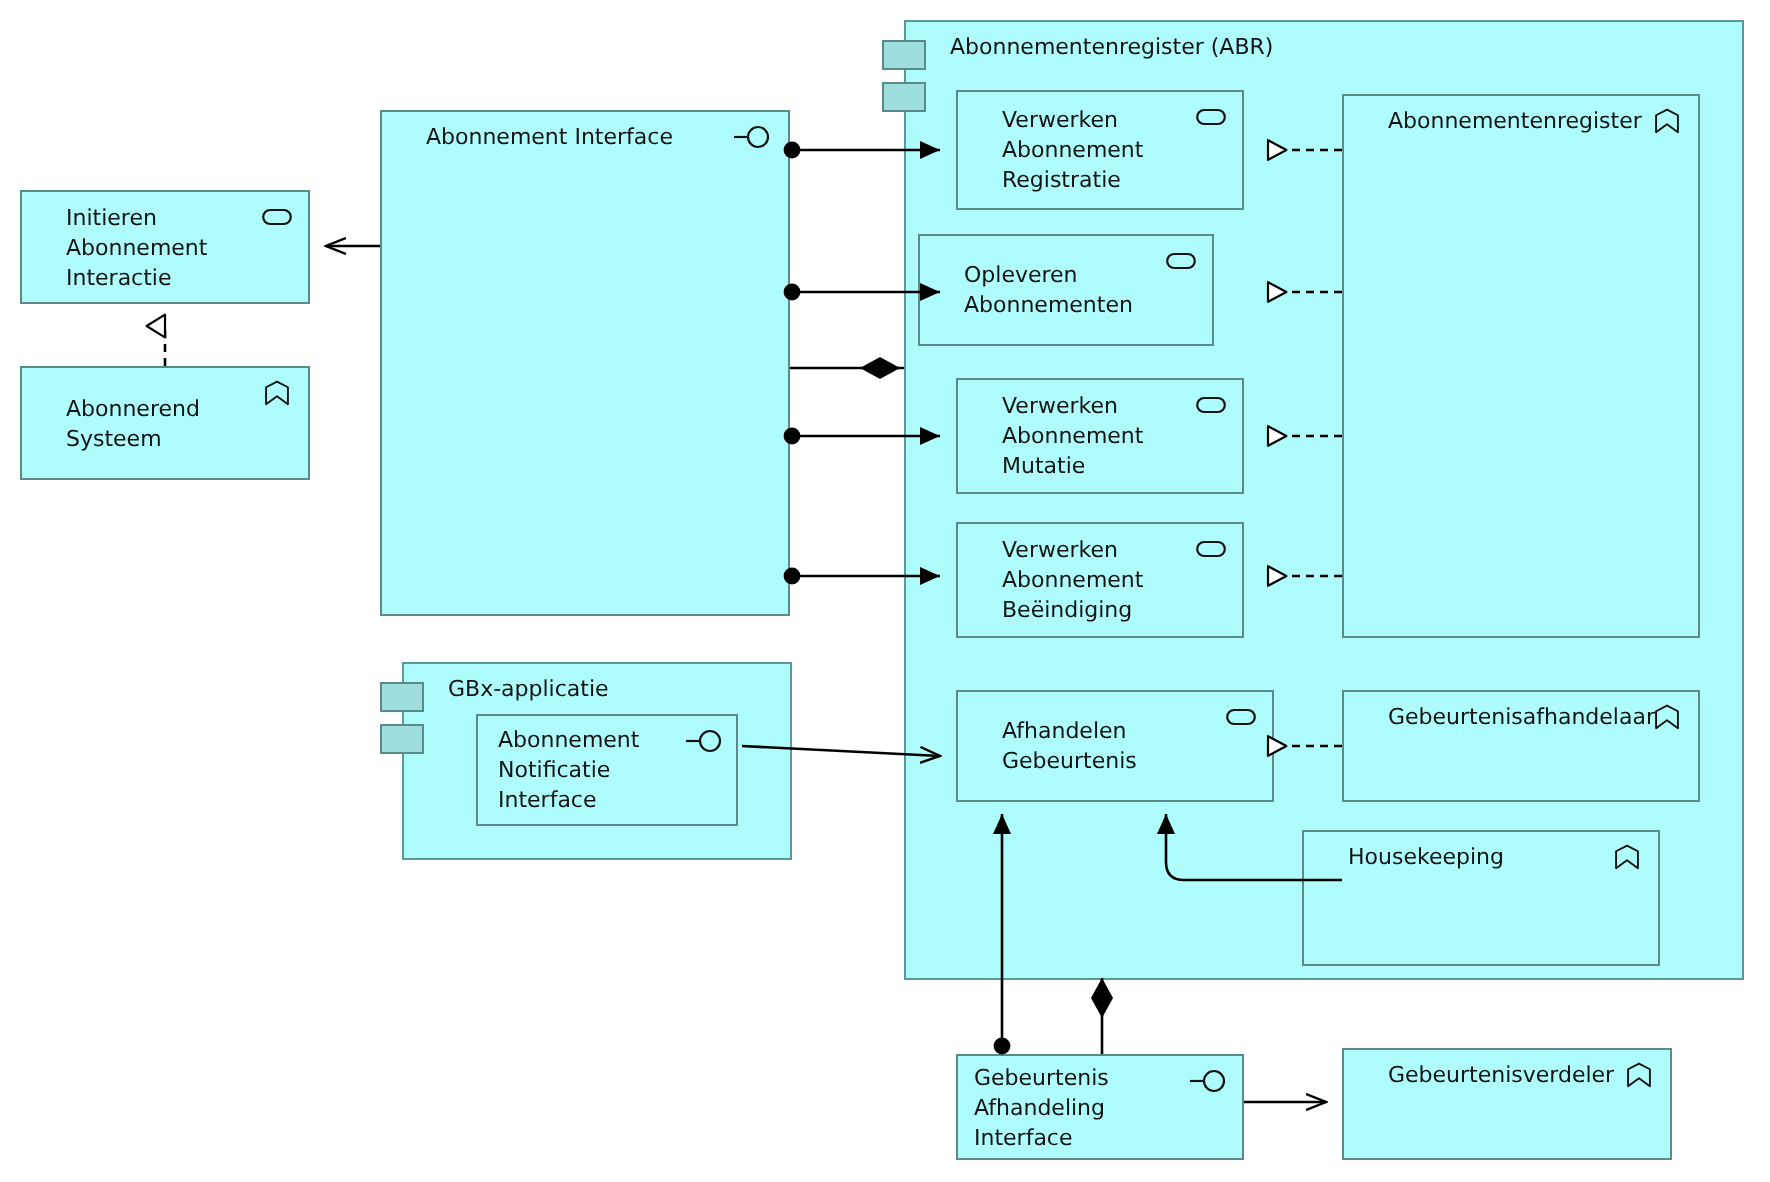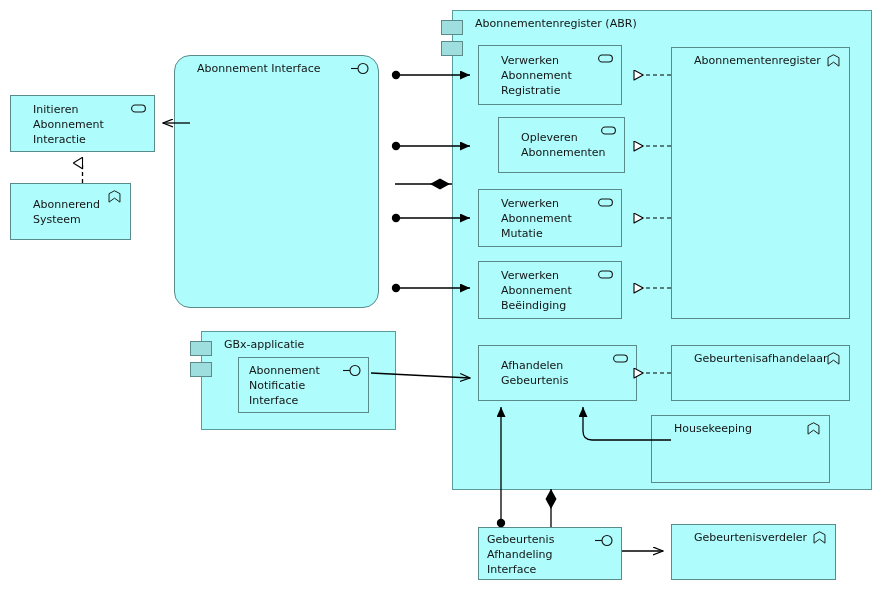--- a/index.html
+++ b/index.html
@@ -78,55 +78,55 @@
   </div>
   <div class="comp-tab" style="left:441px; top:20px;"></div>
   <div class="comp-tab" style="left:441px; top:41px;"></div>
 
   <div class="node container" style="left:201px; top:331px; width:195px; height:99px;">
     <div class="node-label top">GBx-applicatie</div>
   </div>
   <div class="comp-tab" style="left:190px; top:341px;"></div>
   <div class="comp-tab" style="left:190px; top:362px;"></div>
 
-  <div class="node" style="left:174px; top:55px; width:205px; height:253px;border-radius:16px;">
+  <div class="node" style="left:190px; top:55px; width:205px; height:253px;">
     <div class="node-label top">Abonnement Interface</div>
     <svg class="iface-glyph" viewBox="0 0 20 13">
       <line x1="0" y1="6.5" x2="7" y2="6.5" stroke="#141414" stroke-width="1.1"></line>
       <circle cx="12" cy="6.5" r="5" fill="none" stroke="#141414" stroke-width="1.1"></circle>
     </svg>
   </div>
 
   <div class="node rounded" style="left:10px; top:95px; width:145px; height:57px;">
     <div class="node-label mid">Initieren
 Abonnement
 Interactie</div>
     <svg class="badge" viewBox="0 0 15 13">
       <rect x="0.6" y="3" width="13.8" height="7" rx="3.5" ry="3.5" fill="none" stroke="#141414" stroke-width="1.1"></rect>
     </svg>
   </div>
 
-  <div class="node rounded" style="left:10px; top:183px; width:121px; height:57px;">
+  <div class="node rounded" style="left:10px; top:183px; width:145px; height:57px;">
     <div class="node-label mid">Abonnerend
 Systeem</div>
     <svg class="badge" viewBox="0 0 15 15">
       <path d="M1.2 14 L1.2 4.2 L7.5 0.9 L13.8 4.2 L13.8 14 L7.5 9.4 Z" fill="none" stroke="#141414" stroke-width="1.1" stroke-linejoin="round"></path>
     </svg>
   </div>
 
   <div class="node rounded" style="left:478px; top:45px; width:144px; height:60px;">
     <div class="node-label mid">Verwerken
 Abonnement
 Registratie</div>
     <svg class="badge" viewBox="0 0 15 13">
       <rect x="0.6" y="3" width="13.8" height="7" rx="3.5" ry="3.5" fill="none" stroke="#141414" stroke-width="1.1"></rect>
     </svg>
   </div>
 
-  <div class="node rounded" style="left:498px; top:117px; width:127px; height:56px;">
+  <div class="node rounded" style="left:459px; top:117px; width:148px; height:56px;">
     <div class="node-label mid">Opleveren
 Abonnementen</div>
     <svg class="badge" viewBox="0 0 15 13">
       <rect x="0.6" y="3" width="13.8" height="7" rx="3.5" ry="3.5" fill="none" stroke="#141414" stroke-width="1.1"></rect>
     </svg>
   </div>
 
   <div class="node rounded" style="left:478px; top:189px; width:144px; height:58px;">
     <div class="node-label mid">Verwerken
 Abonnement

